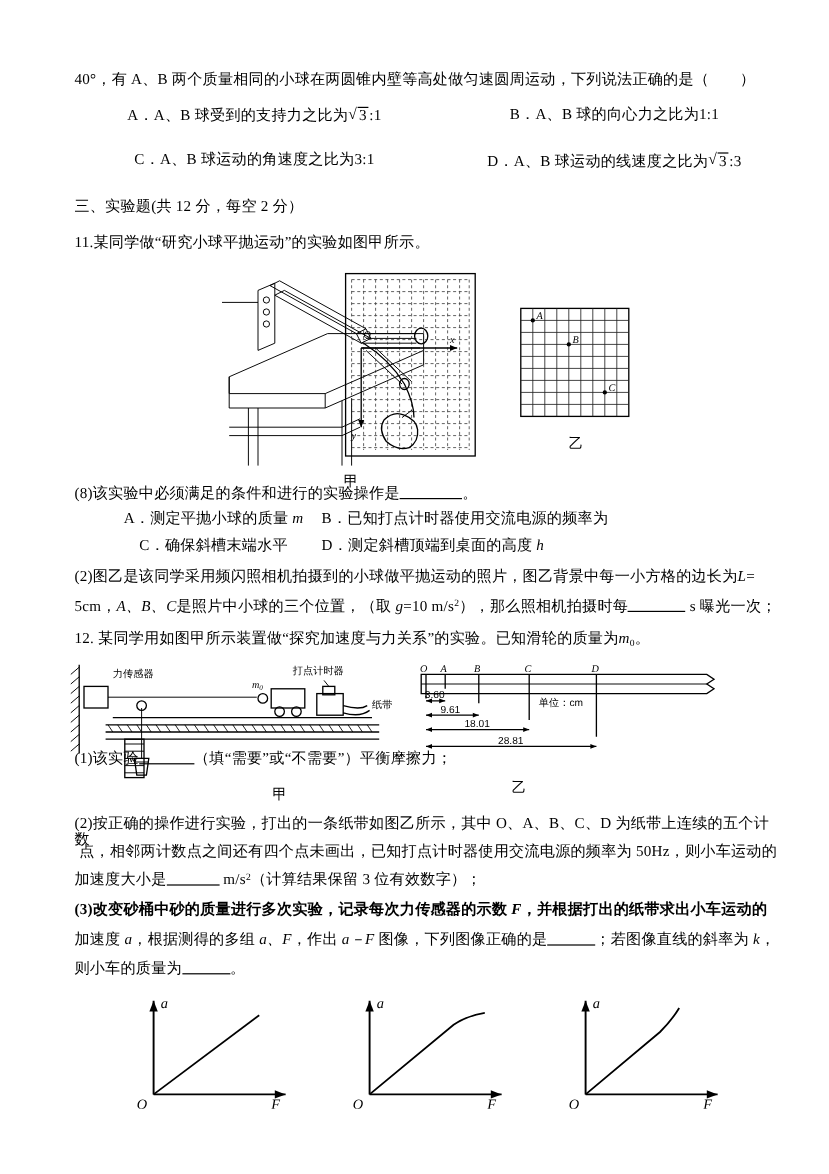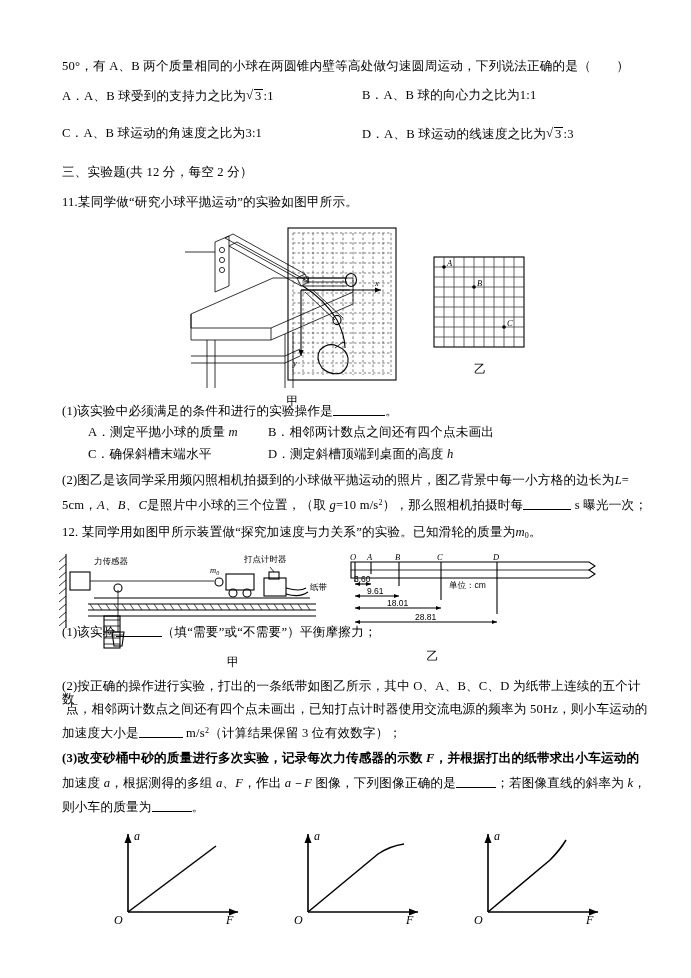--- a/index.html
+++ b/index.html
@@ -4,21 +4,21 @@
 <style>
   html,body{margin:0;padding:0;}
   body{
     width:691px;height:978px;background:#fff;
     font-family:"Liberation Serif","DejaVu Serif",serif;
     color:#000;overflow:hidden;position:relative;
   }
   .page{position:relative;width:691px;height:978px;padding:0;box-sizing:border-box;}
   .line{font-size:12.6px;line-height:1.0;letter-spacing:0.2px;}
   .blk{position:absolute;}
-  .opt-row{display:flex;}
+  .opt-row{display:flex;text-align:center;}
   .opt-a{width:300px;}
   .opt-b{width:300px;}
   .sqrt{display:inline-block;position:relative;padding:0 1px 0 8px;}
   .sqrt:before{content:"√";position:absolute;left:0;top:-1px;font-size:13px;}
   .sqrt span{border-top:1px solid #000;padding:0 1px;display:inline-block;line-height:1.05;}
   sub{font-size:8px;vertical-align:-2px;}
   sup{font-size:8px;vertical-align:4px;}
   .it{font-style:italic;}
   .blank{display:inline-block;border-bottom:1px solid #000;height:11px;vertical-align:-1px;}
   .fig-cap{text-align:center;font-size:12px;}
@@ -31,21 +31,21 @@
   .grid-line{stroke:#222;stroke-width:0.7;fill:none;}
   .axis{stroke:#000;stroke-width:1.6;fill:none;}
   .curve{stroke:#000;stroke-width:1.5;fill:none;}
 </style>
 </head>
 <body>
 
 <div class="page">
 
   <div class="blk line" style="left:62px;top:60px;width:580px;">
-    <span>50°，有 A、B 两个质量相同的小球在两圆锥内壁等高处做匀速圆周运动，下列说法正确的是（　　）</span>
+    <span>40°，有 A、B 两个质量相同的小球在两圆锥内壁等高处做匀速圆周运动，下列说法正确的是（　　）</span>
   </div>
 
   <div class="blk line opt-row" style="left:62px;top:89px;width:600px;">
     <div class="opt-a">
       <span>A．</span><span>A、B 球受到的支持力之比为</span><span class="sqrt"><span>3</span></span><span>:1</span>
     </div>
     <div class="opt-b">
       <span>B．</span><span>A、B 球的向心力之比为1:1</span>
     </div>
   </div>
@@ -146,28 +146,28 @@
       <circle cx="44" cy="34" r="1.8" fill="#000"></circle>
       <text class="lbl-it" x="47" y="33">B</text>
 
       <circle cx="74" cy="74" r="1.8" fill="#000"></circle>
       <text class="lbl-it" x="77" y="73">C</text>
     </svg>
     <div class="fig-cap" style="margin-top:2px;">乙</div>
   </div>
 
   <div class="blk line" style="left:62px;top:404px;">
-    <span>(1)该实验中必须满足的条件和进行的实验操作是</span><span class="blank" style="width:52px;"></span><span>。</span>
+    <span>(8)该实验中必须满足的条件和进行的实验操作是</span><span class="blank" style="width:52px;"></span><span>。</span>
   </div>
   <div class="blk line opt-row" style="left:88px;top:426px;width:580px;">
     <div style="width:180px;">
       <span>A．</span><span>测定平抛小球的质量 </span><span class="it">m</span>
     </div>
     <div>
-      <span>B．</span><span>相邻两计数点之间还有四个点未画出</span>
+      <span>B．</span><span>已知打点计时器使用交流电源的频率为</span>
     </div>
   </div>
   <div class="blk line opt-row" style="left:88px;top:448px;width:580px;">
     <div style="width:180px;">
       <span>C．</span><span>确保斜槽末端水平</span>
     </div>
     <div>
       <span>D．</span><span>测定斜槽顶端到桌面的高度 </span><span class="it">h</span>
     </div>
   </div>

